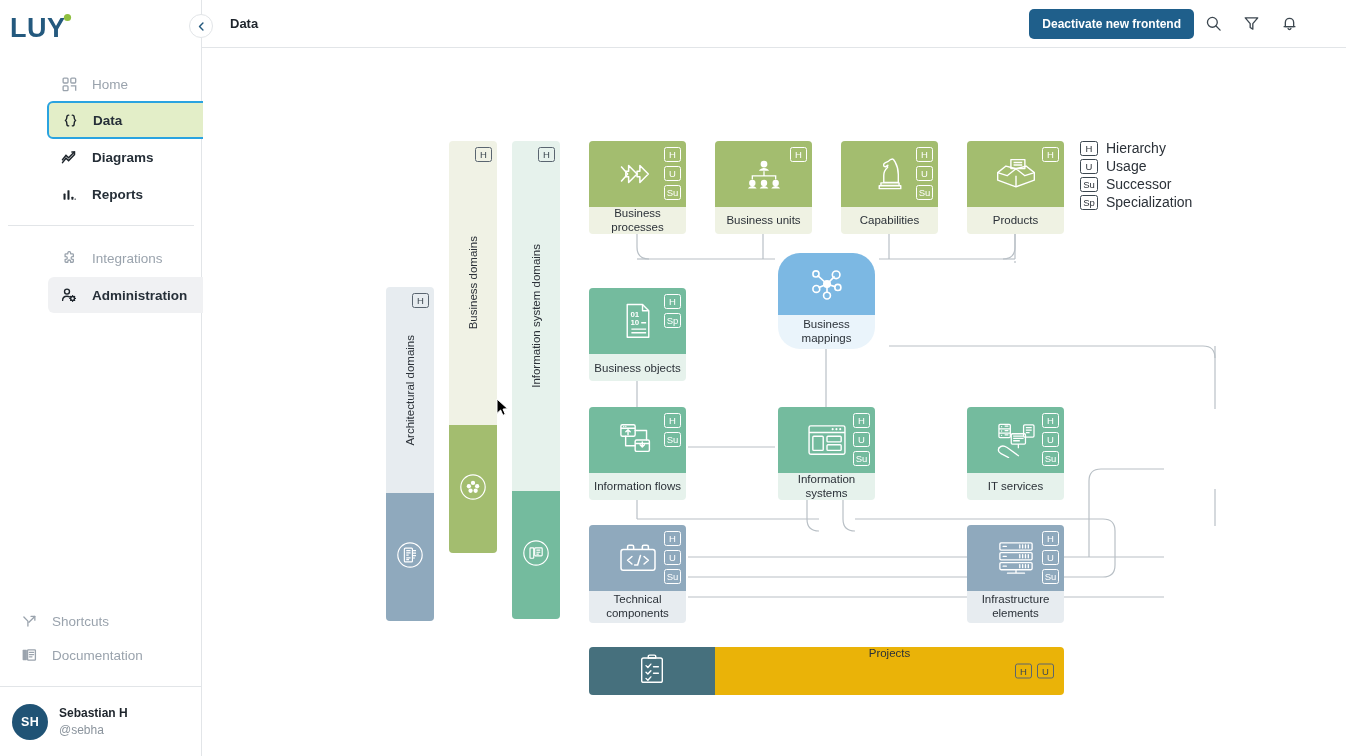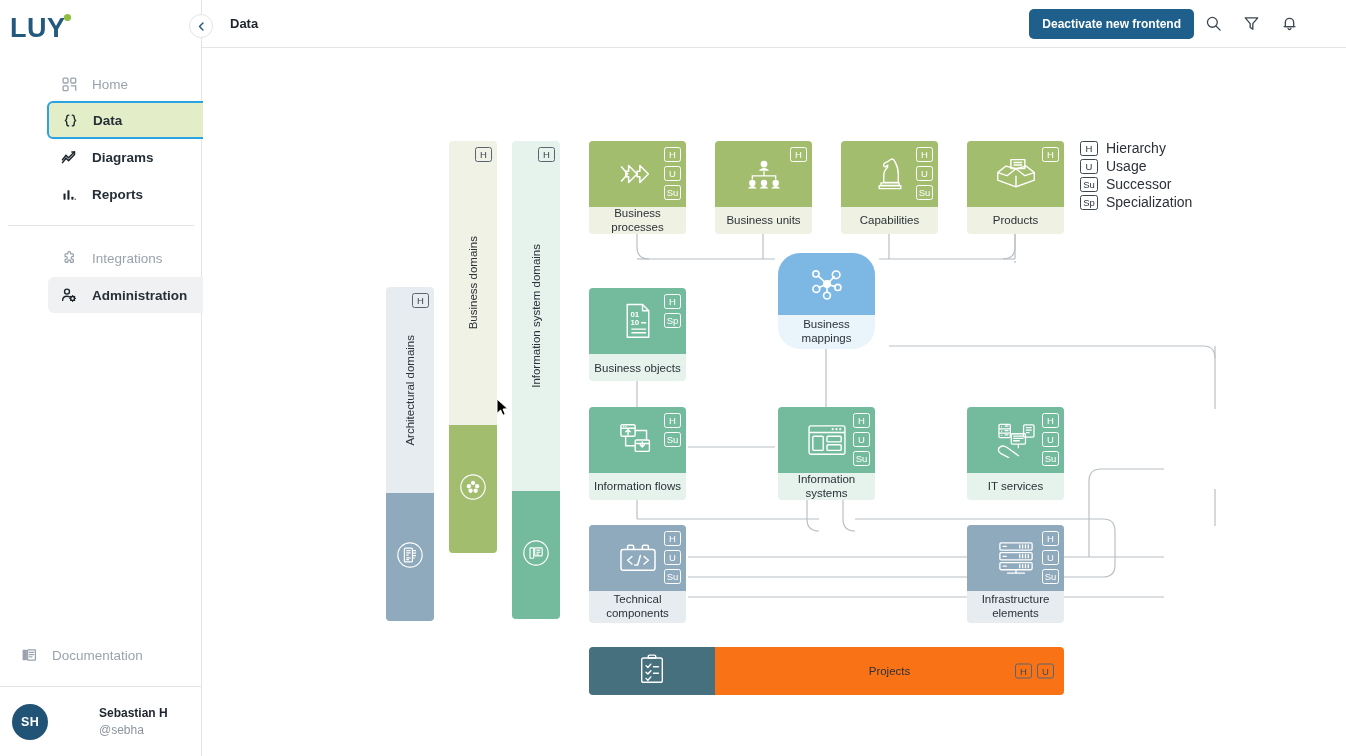--- a/index.html
+++ b/index.html
@@ -57,21 +57,20 @@
     background: #e2e5e8;
   }
 
   #sidebar-bottom {
     position: absolute; left: 0; bottom: 0; width: 202px;
   }
   .user-row {
     display: flex; align-items: center;
     height: 70px; padding: 0 12px;
     border-top: 1px solid #e2e5e8;
-    gap: 40px;
   }
   .avatar {
     width: 36px; height: 36px; border-radius: 50%;
     background: #205375; color: #fff;
     display: flex; align-items: center; justify-content: center;
     font-size: 12.5px; font-weight: 700; letter-spacing: .3px;
     flex: none;
   }
   .user-meta { margin-left: 11px; line-height: 1.25; }
   .user-name { font-size: 12px; font-weight: 700; color: #1d242b; }
@@ -178,22 +177,22 @@
   
   #projects {
     position: absolute;
     display: flex; border-radius: 4px; overflow: hidden; cursor: pointer;
   }
   #projects .pico {
     width: 126px; display: flex; align-items: center; justify-content: center;
     background: #46707d;
   }
   #projects .pbody {
-    flex: 1; background: #f97316; position: relative;
-    display: flex; align-items: center; justify-content: center;
+    flex: 1; background: #eab308; position: relative;
+    display: flex; justify-content: center;
     font-size: 11.5px; color: #2b3138;
   }
   #projects .badges {
     flex-direction: row; right: 10px; top: 50%;
     transform: translateY(-50%); gap: 5px;
   }
 
   
   #legend { position: absolute; left: 877px; top: 90px; }
   .leg-row {
@@ -305,20 +304,30 @@
             <circle cx="11.6" cy="11.4" r="1.9"></circle>
             <path d="M11.6 8.6v.6M11.6 13.6v.6M14.4 11.4h-.6M9.4 11.4h-.6M13.6 9.4l-.4.4M10 12.9l-.4.4M13.6 13.4l-.4-.4M10 9.9l-.4-.4" stroke-linecap="round"></path>
           </svg>
         </span>
         <span>Administration</span>
       </div>
     </div>
 
     <div id="sidebar-bottom">
       <div style="padding-bottom:14px;">
+        <div class="nav-item muted" style="height:34px;">
+          <span class="ic">
+            <svg width="15" height="15" viewBox="0 0 16 16" fill="none" stroke="#9aa3ad" stroke-width="1.4" stroke-linecap="round" stroke-linejoin="round">
+              <path d="M2 3.2 6.3 7.6v5.2"></path>
+              <path d="M13.6 2.6 7.4 8.8"></path>
+              <path d="M9.6 2.5h4.1v4.1"></path>
+            </svg>
+          </span>
+          <span>Shortcuts</span>
+        </div>
         <div class="nav-item muted" style="height:34px;">
           <span class="ic">
             <svg width="16" height="16" viewBox="0 0 16 16" fill="none" stroke="#9aa3ad" stroke-width="1.3">
               <rect x="1.6" y="2.8" width="4.3" height="10.4" rx=".6" fill="#9aa3ad" stroke="none"></rect>
               <rect x="6.6" y="2.8" width="7.8" height="10.4" rx=".6"></rect>
               <path d="M8.4 5.4h4.2M8.4 7.6h4.2M8.4 9.8h2.6" stroke-linecap="round"></path>
             </svg>
           </span>
           <span>Documentation</span>
         </div>

